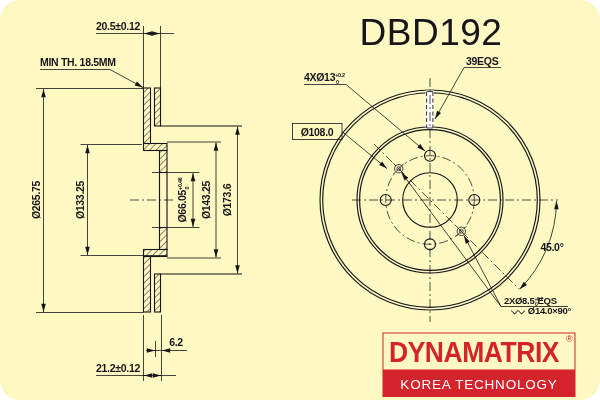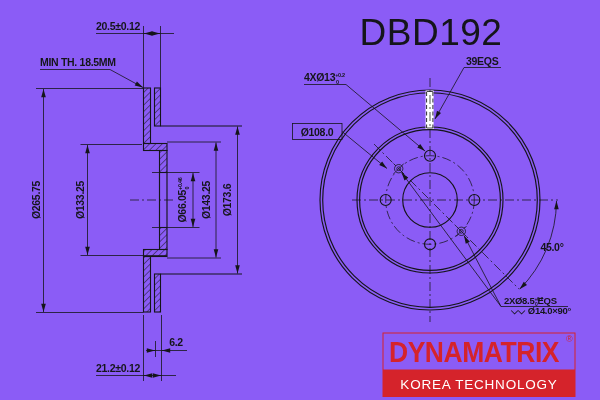--- a/index.html
+++ b/index.html
@@ -1,16 +1,16 @@
 <!DOCTYPE html>
 <html><head>
 <meta charset="utf-8">
 <style>
   html,body{margin:0;padding:0;background:#ffffff;}
-  .stage{position:relative;width:600px;height:400px;background:#8b5cf6;overflow:hidden;}
+  .stage{position:relative;width:600px;height:400px;background:#fef9c3;overflow:hidden;border-radius:20px;}
   svg{display:block;}
   .geo{fill:url(#hatch);stroke:#15151a;stroke-width:1.1;}
   .ln{stroke:#15151a;stroke-width:1.15;fill:none;}
   .dim{stroke:#15151a;stroke-width:0.8;fill:none;}
   .cl{stroke:#15151a;stroke-width:0.75;fill:none;stroke-dasharray:9 3 2 3;}
   .hid{stroke:#15151a;stroke-width:0.9;fill:none;stroke-dasharray:4 2.5;}
   .dtxt{font:700 10.5px "Liberation Sans",sans-serif;fill:#15151a;letter-spacing:-0.3px;}
   .stxt{font:700 9.5px "Liberation Sans",sans-serif;fill:#15151a;letter-spacing:-0.3px;}
   .sup{font-size:5.5px;}
   .sup2{font-size:5px;}

